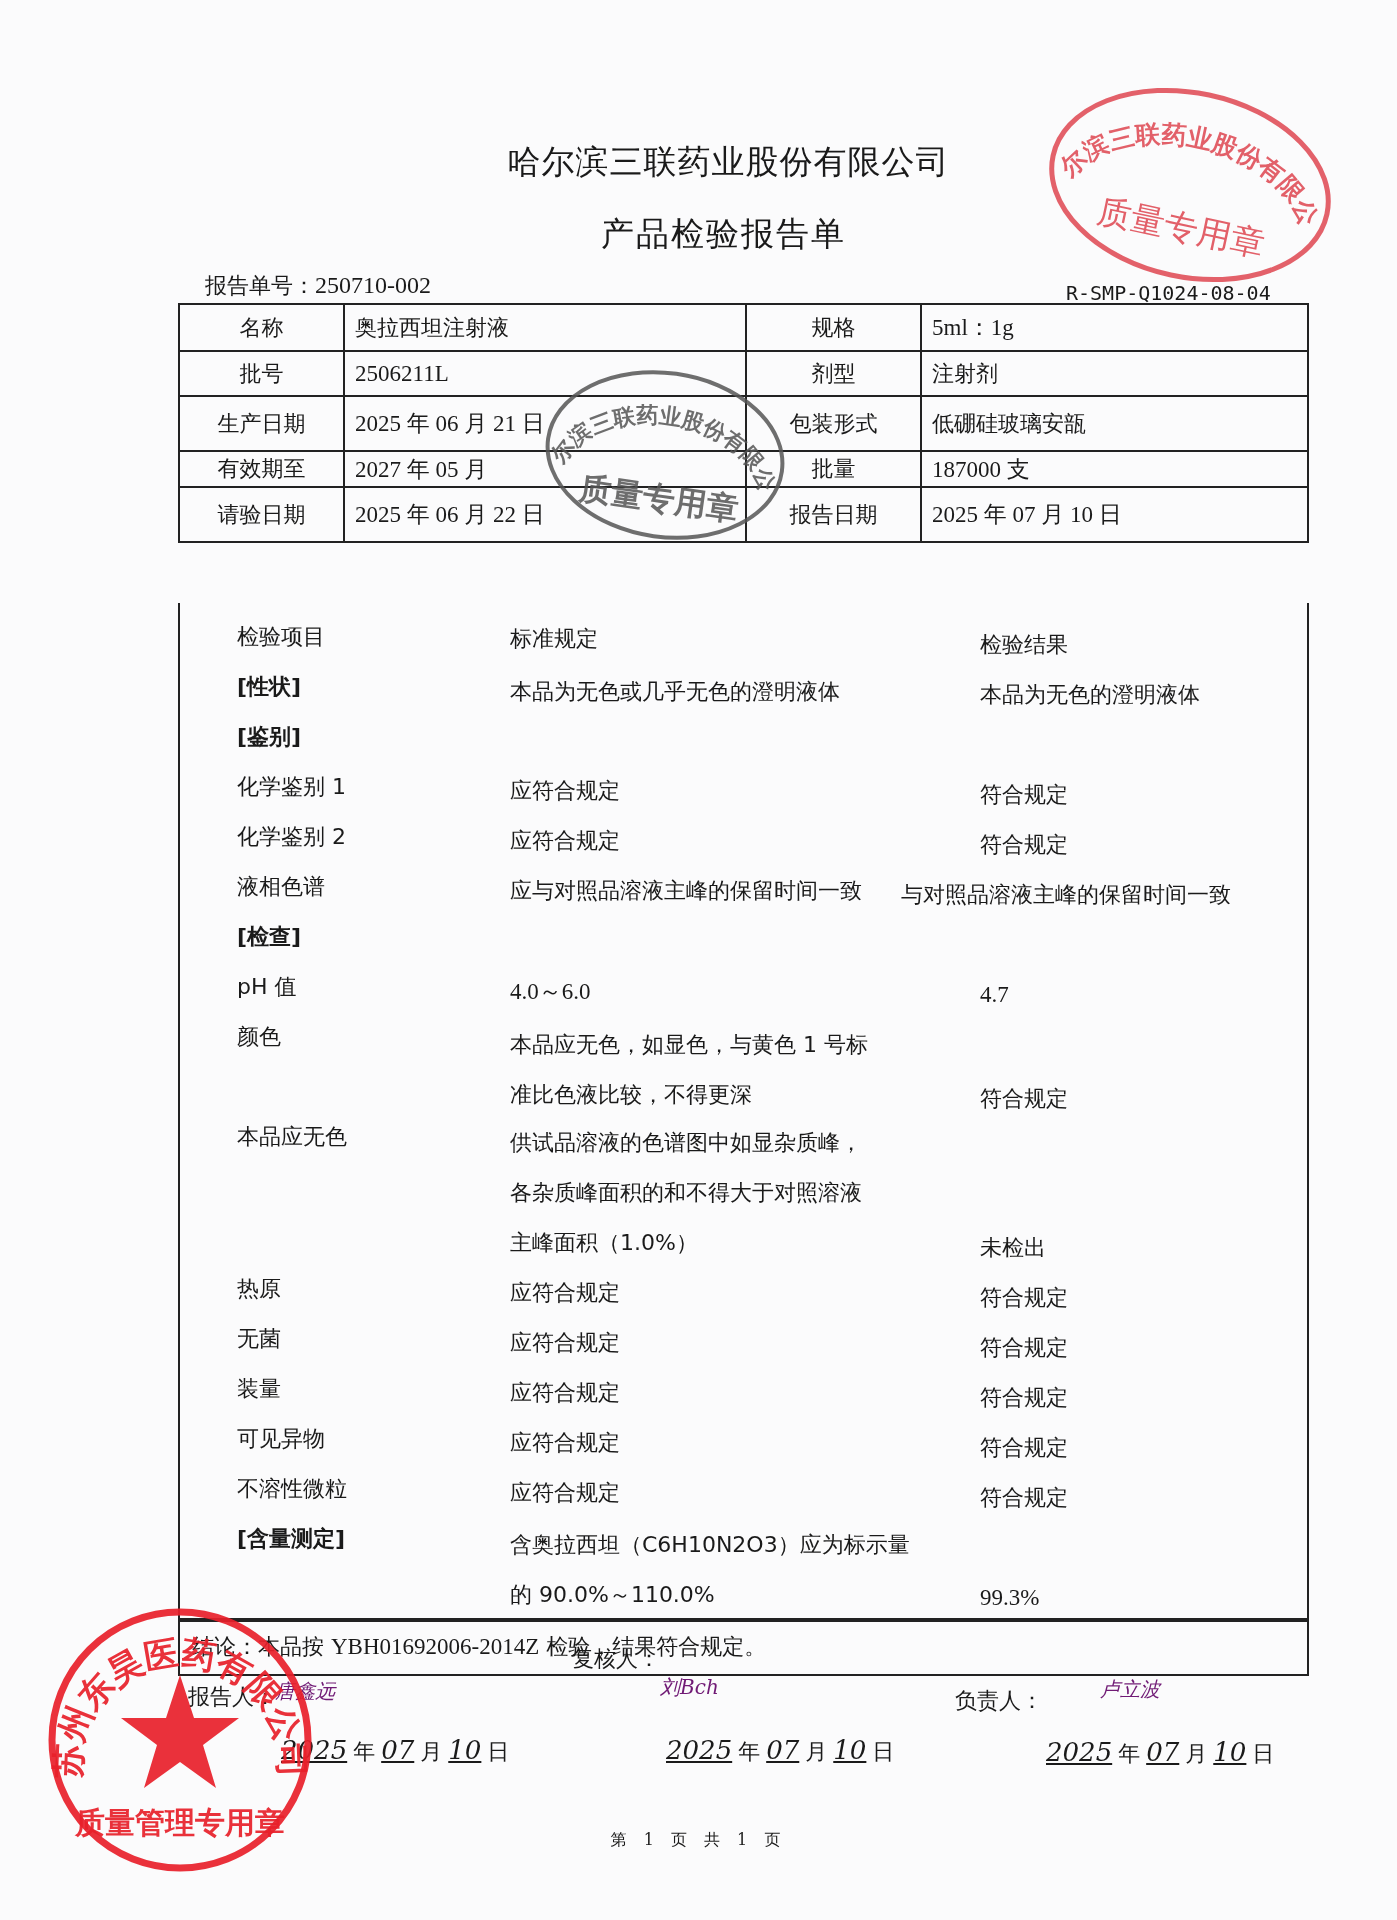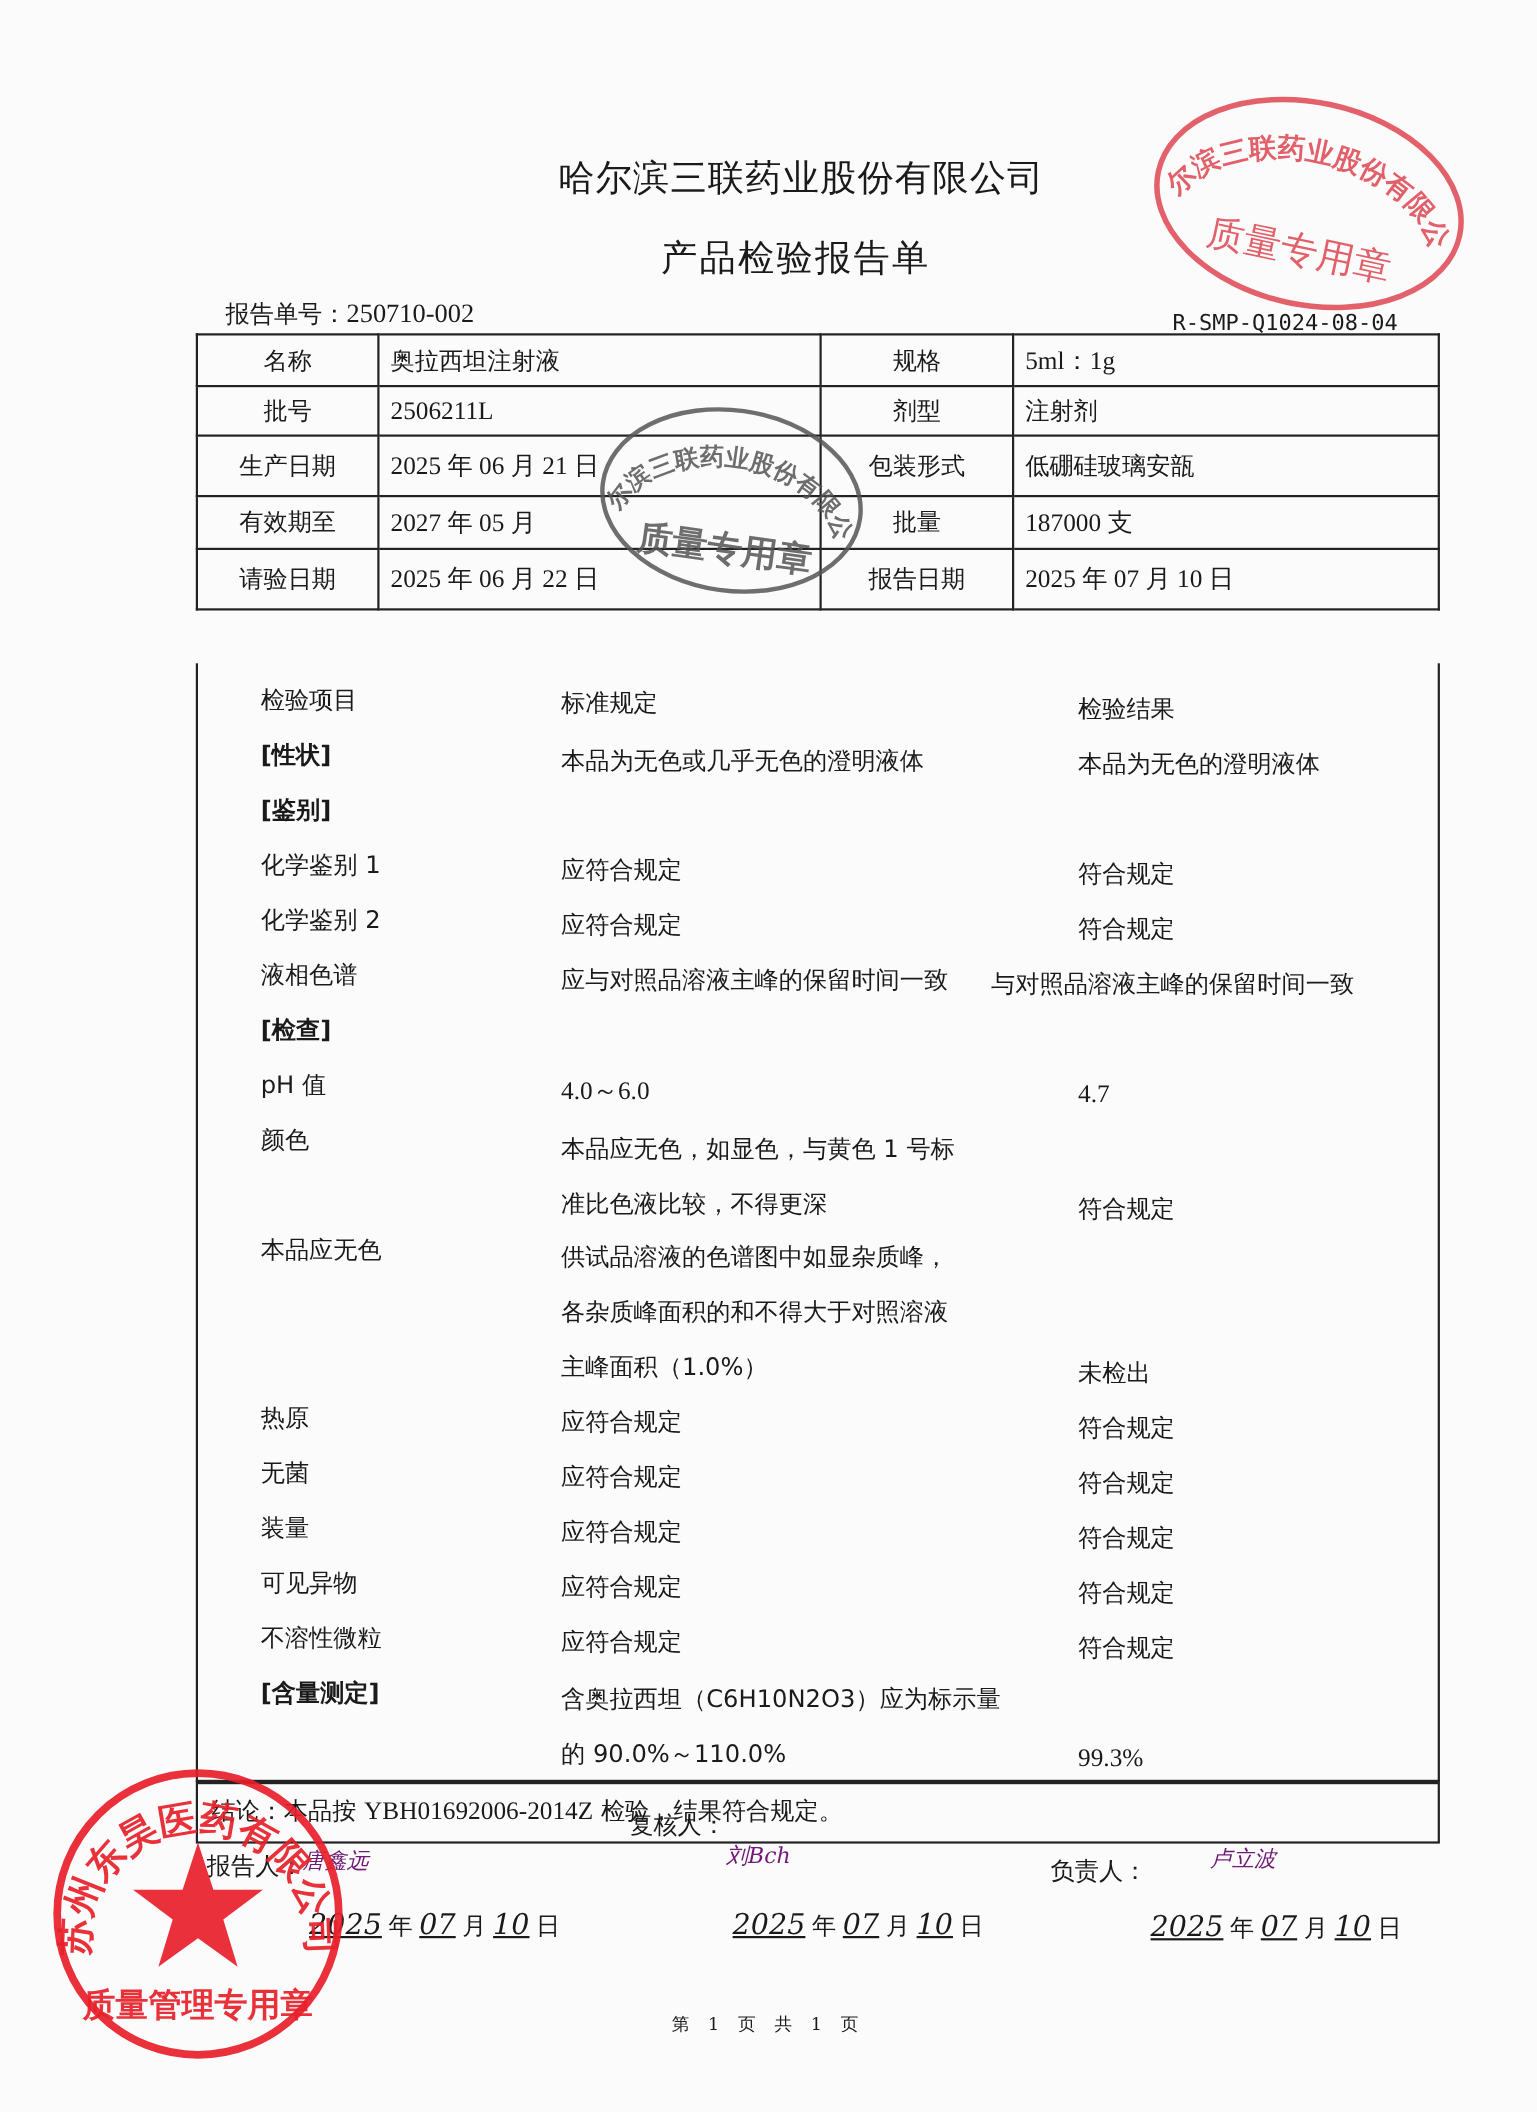--- a/index.html
+++ b/index.html
@@ -95,21 +95,21 @@
     <td class="val">2506211L</td>
     <td class="lbl">剂型</td>
     <td class="val cn">注射剂</td>
   </tr>
   <tr style="height:55px">
     <td class="lbl">生产日期</td>
     <td class="val">2025 年 06 月 21 日</td>
     <td class="lbl">包装形式</td>
     <td class="val cn">低硼硅玻璃安瓿</td>
   </tr>
-  <tr style="height:48px">
+  <tr style="height:36px">
     <td class="lbl">有效期至</td>
     <td class="val">2027 年 05 月</td>
     <td class="lbl">批量</td>
     <td class="val">187000 支</td>
   </tr>
   <tr style="height:55px">
     <td class="lbl">请验日期</td>
     <td class="val">2025 年 06 月 22 日</td>
     <td class="lbl">报告日期</td>
     <td class="val">2025 年 07 月 10 日</td>

